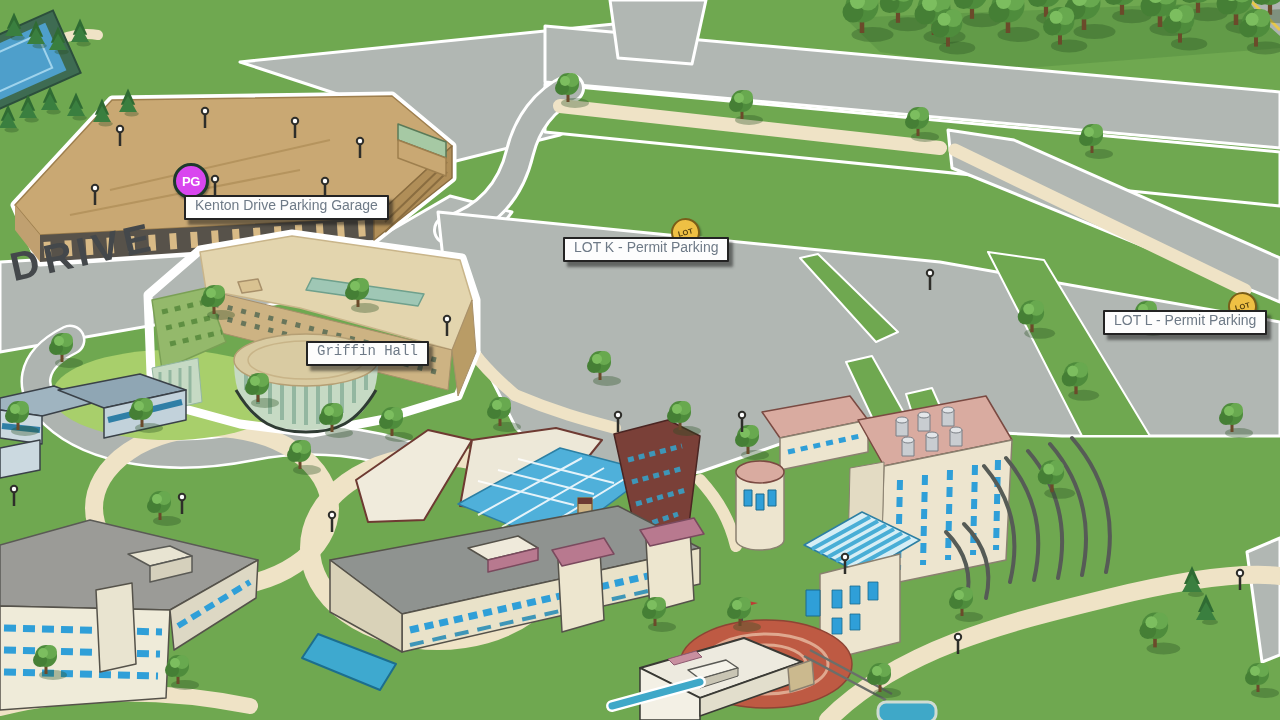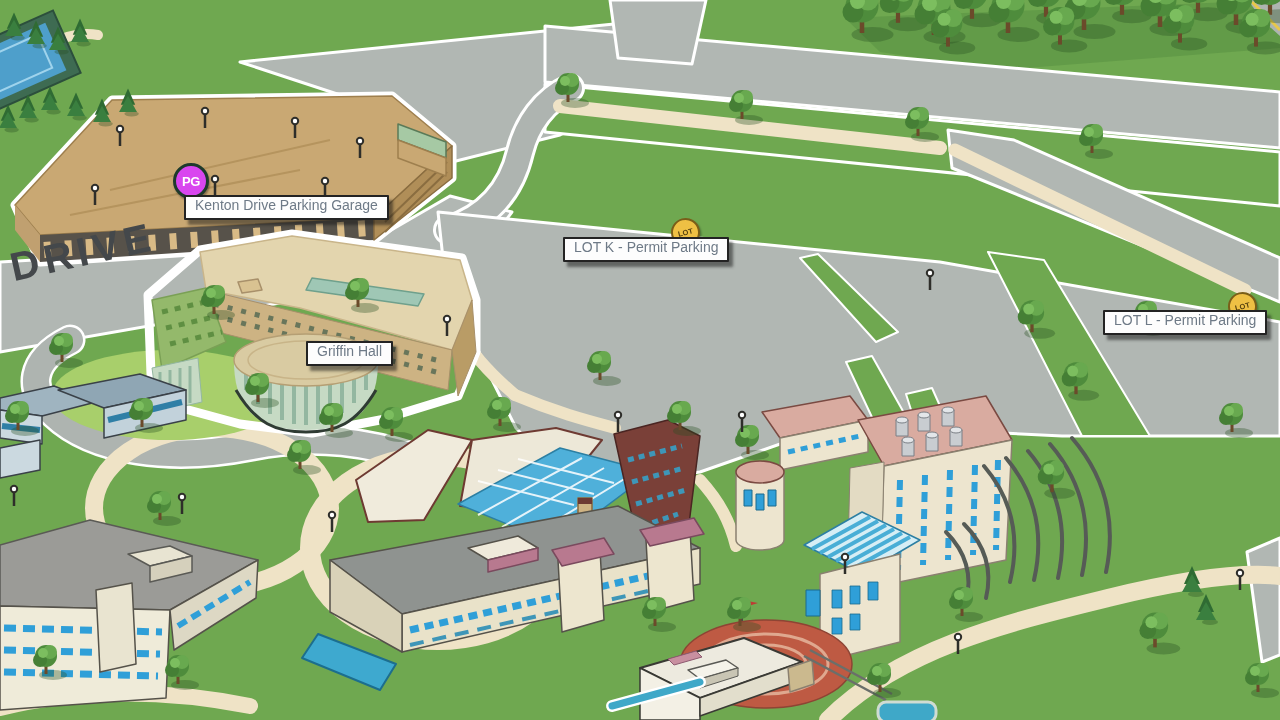--- a/index.html
+++ b/index.html
@@ -334,21 +334,21 @@
         <use href="#lamp" x="14" y="506"></use>
     <use href="#lamp" x="958" y="654"></use>
   </g>
 </svg>
 
 <div class="road-name">DRIVE</div>
 
 <div class="badge badge-pg" style="left:173px;top:163px;">PG</div>
 <div class="marker-label" style="left:184px;top:195px;">Kenton Drive Parking Garage</div>
 
-<div class="marker-label" style="left:306px;top:341px;">Griffin Hall</div>
+<div class="marker-label" style="left:306px;top:341px;font-family:Liberation Mono, monospace;">Griffin Hall</div>
 
 <div class="badge badge-lot" style="left:671px;top:218px;">LOT</div>
 <div class="marker-label" style="left:545px;top:237px;margin-left:18px;">LOT K - Permit Parking</div>
 
 <div class="badge badge-lot" style="left:1228px;top:292px;">LOT</div>
 <div class="marker-label" style="left:1103px;top:310px;text-align:center;">LOT L - Permit Parking</div>
 
 </div>
 
 </body></html>

